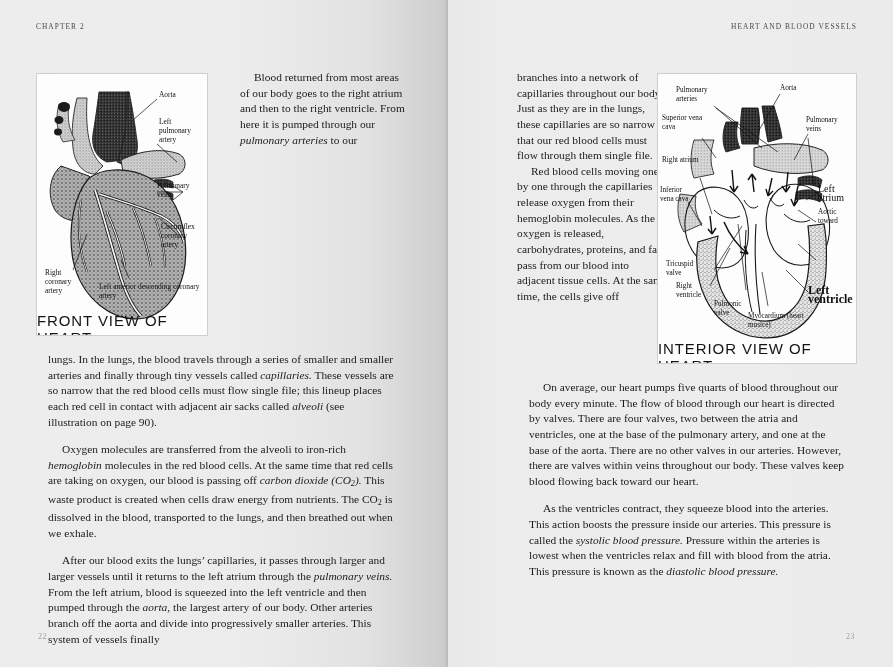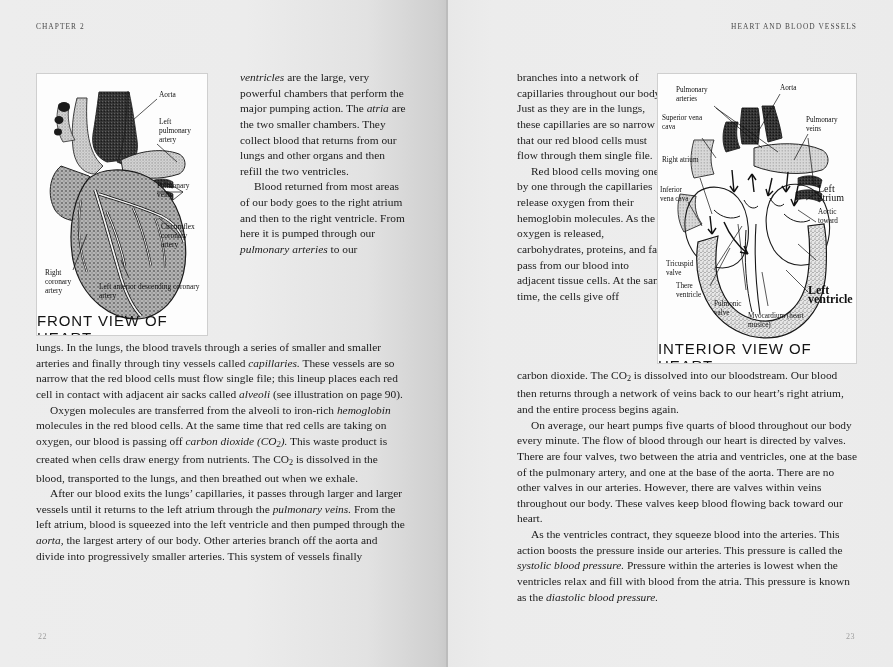--- a/index.html
+++ b/index.html
@@ -81,21 +81,21 @@
     color: #1a1a1a;
     text-align: left;
     hyphens: none;
   }
   .body-text {
     font-size: 11.4px;
     line-height: 15.62px;
     color: #1a1a1a;
   }
   .body-text p {
-    margin: 0;
+    margin: 12px;
     text-indent: 14px;
   }
   .body-text p.noindent { text-indent: 0; }
 
   .col-text p {
     margin: 0;
     text-indent: 0;
   }
   .col-text p.indent { text-indent: 14px; }
 
@@ -205,21 +205,20 @@
       <div style="position:absolute; left:122px; top:43px; width:46px; font-size:7.4px; line-height:9.2px; color:#101010;">Left pulmonary artery</div>
       <div style="position:absolute; left:120px; top:107px; width:48px; font-size:7.4px; line-height:9.2px; color:#101010;">Pulmonary veins</div>
       <div style="position:absolute; left:124px; top:148px; width:44px; font-size:7.4px; line-height:9.2px; color:#101010;">Circumflex coronary artery</div>
       <div style="position:absolute; left:8px; top:194px; width:44px; font-size:7.4px; line-height:9.2px; color:#101010;">Right coronary artery</div>
       <div style="position:absolute; left:62px; top:208px; width:104px; font-size:7.4px; line-height:9.2px; color:#101010;">Left anterior descending coronary artery</div>
 
       <div class="fig-caption" style="top:238px;">FRONT VIEW OF HEART</div>
     </div>
 
     <div class="col-text" style="left:240px; top:70px; width:168px;">
-      <p><i>ventricles</i> are the large, very powerful chambers that perform the major pumping action. The <i>atria</i> are the two smaller chambers. They collect blood that returns from our lungs and other organs and then refill the two ventricles.</p>
       <p class="indent">Blood returned from most areas of our body goes to the right atrium and then to the right ventricle. From here it is pumped through our <i>pulmonary arteries</i> to our</p>
     </div>
 
     <div class="body-text" style="position:absolute; left:36px; top:340px; width:372px;">
       <p class="noindent">lungs. In the lungs, the blood travels through a series of smaller and smaller arteries and finally through tiny vessels called <i>capillaries.</i> These vessels are so narrow that the red blood cells must flow single file; this lineup places each red cell in contact with adjacent air sacks called <i>alveoli</i> (see illustration on page 90).</p>
       <p>Oxygen molecules are transferred from the alveoli to iron-rich <i>hemoglobin</i> molecules in the red blood cells. At the same time that red cells are taking on oxygen, our blood is passing off <i>carbon dioxide (CO<sub>2</sub>).</i> This waste product is created when cells draw energy from nutrients. The <span class="smcap">CO</span><sub>2</sub> is dissolved in the blood, transported to the lungs, and then breathed out when we exhale.</p>
       <p>After our blood exits the lungs’ capillaries, it passes through larger and larger vessels until it returns to the left atrium through the <i>pulmonary veins.</i> From the left atrium, blood is squeezed into the left ventricle and then pumped through the <i>aorta,</i> the largest artery of our body. Other arteries branch off the aorta and divide into progressively smaller arteries. This system of vessels finally</p>
     </div>
 
     <div class="folio folio-left">22</div>
@@ -313,30 +312,29 @@
       <div style="position:absolute; left:18px; top:12px; width:52px; font-size:7.2px; line-height:9px; color:#101010;">Pulmonary arteries</div>
       <div style="position:absolute; left:122px; top:10px; font-size:7.2px; color:#101010;">Aorta</div>
       <div style="position:absolute; left:4px; top:40px; width:50px; font-size:7.2px; line-height:9px; color:#101010;">Superior vena cava</div>
       <div style="position:absolute; left:148px; top:42px; width:46px; font-size:7.2px; line-height:9px; color:#101010;">Pulmonary veins</div>
       <div style="position:absolute; left:4px; top:82px; width:38px; font-size:7.2px; line-height:9px; color:#101010;">Right atrium</div>
       <div style="position:absolute; left:2px; top:112px; width:34px; font-size:7.2px; line-height:9px; color:#101010;">Inferior vena cava</div>
       <div style="position:absolute; left:160px; top:110px; width:34px; font-size:10px; line-height:9px; color:#101010;">Left atrium</div>
       <div style="position:absolute; left:160px; top:134px; width:34px; font-size:7.2px; line-height:9px; color:#101010;">Aortic toward</div>
       <div style="position:absolute; left:8px; top:186px; width:44px; font-size:7.2px; line-height:9px; color:#101010;">Tricuspid valve</div>
       <div style="position:absolute; left:160px; top:180px; width:36px; font-size:12px; line-height:9px; color:#101010;margin-left:48px;">Mitral valve</div>
-      <div style="position:absolute; left:18px; top:208px; width:42px; font-size:7.2px; line-height:9px; color:#101010;">There ventricle</div>
+      <div style="position:absolute; left:18px; top:208px; width:42px; font-size:7.2px; line-height:9px; color:#101010;">Right ventricle</div>
       <div style="position:absolute; left:56px; top:226px; width:42px; font-size:7.2px; line-height:9px; color:#101010;">Pulmonic valve</div>
       <div style="position:absolute; left:90px; top:238px; width:62px; font-size:7.2px; line-height:9px; color:#101010;">Myocardium (heart muslce)</div>
       <div style="position:absolute; left:150px; top:212px; width:38px; font-size:12px; line-height:9px; color:#101010;font-weight:bold;">Left ventricle</div>
 
       <div class="fig-caption" style="top:266px;">INTERIOR VIEW OF HEART</div>
     </div>
 
     <div class="body-text" style="position:absolute; left:70px; top:368px; width:340px;">
-      <p class="noindent">carbon dioxide. The <span class="smcap">CO</span><sub>2</sub> is dissolved into our bloodstream. Our blood then returns through a network of veins back to our heart’s right atrium, and the entire process begins again.</p>
       <p>On average, our heart pumps five quarts of blood throughout our body every minute. The flow of blood through our heart is directed by valves. There are four valves, two between the atria and ventricles, one at the base of the pulmonary artery, and one at the base of the aorta. There are no other valves in our arteries. However, there are valves within veins throughout our body. These valves keep blood flowing back toward our heart.</p>
       <p>As the ventricles contract, they squeeze blood into the arteries. This action boosts the pressure inside our arteries. This pressure is called the <i>systolic blood pressure.</i> Pressure within the arteries is lowest when the ventricles relax and fill with blood from the atria. This pressure is known as the <i>diastolic blood pressure.</i></p>
     </div>
 
     <div class="folio folio-right">23</div>
   </div>
 
   <div class="spine"></div>
 </div>
 

